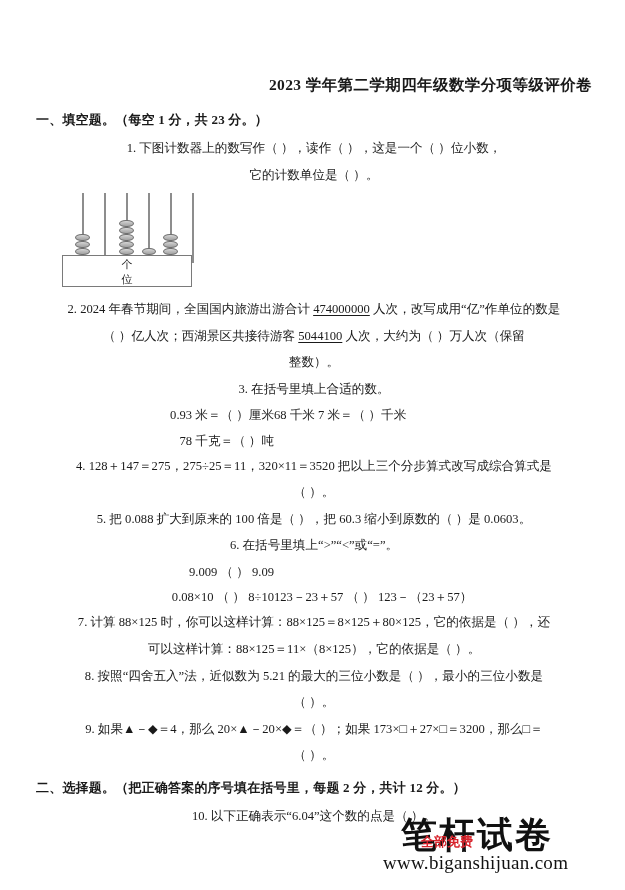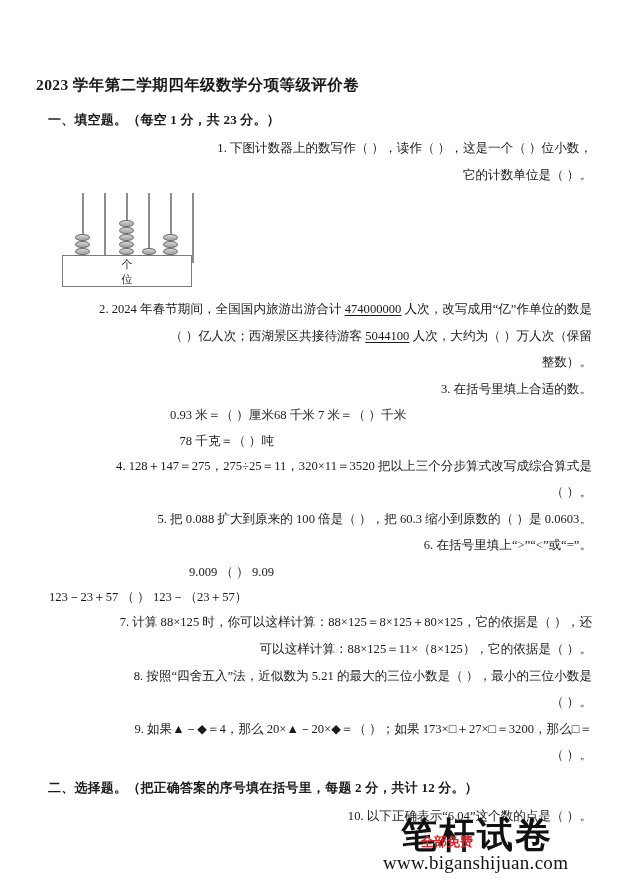--- a/index.html
+++ b/index.html
@@ -22,39 +22,39 @@
     padding: 0;
     box-sizing: border-box;
   }
   .content {
     position: absolute;
     left: 36px;
     top: 74px;
     width: 556px;
   }
   .doc-title {
-    text-align: left;
+    text-align: right;
     font-weight: bold;
     font-size: 15.5px;
     letter-spacing: 0.4px;
     margin: 0 0 14px 0;
     line-height: 1.4;
   }
   .section-head {
     font-weight: bold;
     font-size: 13px;
-    margin: 10px 0 7px 12px;
+    margin: 10px 0 7px 0;
     line-height: 1.5;
     letter-spacing: 0.2px;
   }
   .q {
     font-size: 12.6px;
     line-height: 1.95;
     margin: 0 0 2px 0;
-    text-align: right;
+    text-align: center;
   }
   .u {
     text-decoration: underline;
     text-underline-offset: 2px;
   }
   .cols {
     display: block;
     font-size: 12.6px;
     line-height: 2.0;
     padding-left: 13px;
@@ -213,20 +213,21 @@
     <div class="q">（            ）。</div>
 
     <div class="q">5. 把 0.088 扩大到原来的 100 倍是（              ），把 60.3 缩小到原数的（              ）是 0.0603。</div>
 
     <div class="q">6. 在括号里填上“&gt;”“&lt;”或“=”。</div>
     <div class="cols">
       <div class="row">
         <div class="c1">9.009 （            ） 9.09</div>
       </div>
       <div class="row">
+        <div class="c1">0.08×10 （            ） 8÷10</div>
         <div class="c2">123－23＋57 （            ） 123－（23＋57）</div>
       </div>
     </div>
 
     <div class="q">7. 计算 88×125 时，你可以这样计算：88×125＝8×125＋80×125，它的依据是（            ），还</div>
     <div class="q">可以这样计算：88×125＝11×（8×125），它的依据是（            ）。</div>
 
     <div class="q">8. 按照“四舍五入”法，近似数为 5.21 的最大的三位小数是（            ），最小的三位小数是</div>
     <div class="q">（            ）。</div>
 

